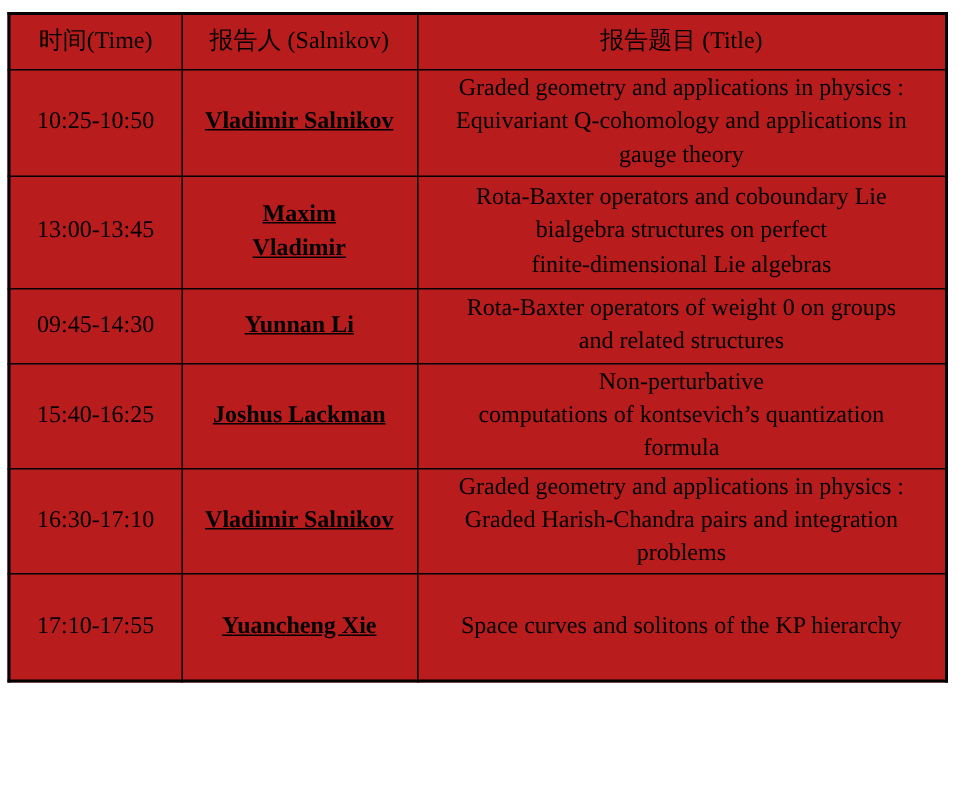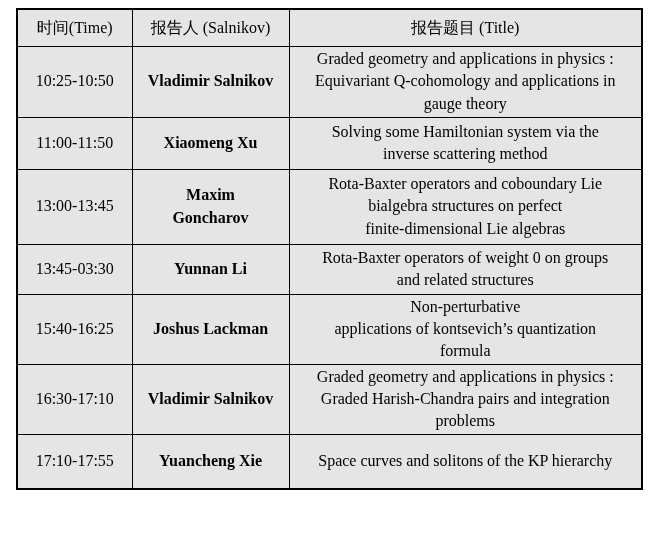--- a/index.html
+++ b/index.html
@@ -6,41 +6,42 @@
     margin: 0;
     padding: 0;
     background: #ffffff;
     width: 648px;
     height: 533px;
     font-family: "Liberation Serif", "DejaVu Serif", serif;
     color: #000000;
   }
   table.schedule {
     position: absolute;
-    left: 16px;
+    left: 5px;
     top: 8px;
     border-collapse: collapse;
     table-layout: fixed;
     border: 2px solid #000000;
-    background: #e5e5e5;
+    background: #b91c1c;
   }
   table.schedule th,
   table.schedule td {
     border: 1px solid #000000;
     text-align: center;
     vertical-align: middle;
     padding: 1px 4px;
     font-size: 16px;
     line-height: 1.4;
     white-space: pre-line;
     font-weight: normal;
     overflow: hidden;
   }
   table.schedule td.speaker {
     font-weight: bold;
+    text-decoration: underline;
   }
 </style>
 </head>
 <body>
 
 <table class="schedule">
   <colgroup>
     <col style="width:115px">
     <col style="width:157px">
     <col style="width:353px">
@@ -51,53 +52,47 @@
       <th>报告人 (Salnikov)</th>
       <th>报告题目 (Title)</th>
     </tr>
     <tr style="height:71px">
       <td class="time">10:25-10:50</td>
       <td class="speaker">Vladimir Salnikov</td>
       <td class="title">Graded geometry and applications in physics :
 Equivariant Q-cohomology and applications in
 gauge theory</td>
     </tr>
-    <tr style="height:52px">
-      <td class="time">11:00-11:50</td>
-      <td class="speaker">Xiaomeng Xu</td>
-      <td class="title">Solving some Hamiltonian system via the
-inverse scattering method</td>
-    </tr>
     <tr style="height:75px">
       <td class="time">13:00-13:45</td>
       <td class="speaker">Maxim
-Goncharov</td>
+Vladimir</td>
       <td class="title">Rota-Baxter operators and coboundary Lie
 bialgebra structures on perfect
 finite-dimensional Lie algebras</td>
     </tr>
     <tr style="height:50px">
-      <td class="time">13:45-03:30</td>
+      <td class="time">09:45-14:30</td>
       <td class="speaker">Yunnan Li</td>
       <td class="title">Rota-Baxter operators of weight 0 on groups
 and related structures</td>
     </tr>
     <tr style="height:70px">
       <td class="time">15:40-16:25</td>
       <td class="speaker">Joshus Lackman</td>
       <td class="title">Non-perturbative
-applications of kontsevich’s quantization
+computations of kontsevich’s quantization
 formula</td>
     </tr>
     <tr style="height:65px">
       <td class="time">16:30-17:10</td>
       <td class="speaker">Vladimir Salnikov</td>
       <td class="title">Graded geometry and applications in physics :
 Graded Harish-Chandra pairs and integration
 problems</td>
     </tr>
-    <tr style="height:55px">
+    <tr style="height:72px">
       <td class="time">17:10-17:55</td>
       <td class="speaker">Yuancheng Xie</td>
       <td class="title">Space curves and solitons of the KP hierarchy</td>
     </tr>
   </tbody>
 </table>
 
 </body></html>

